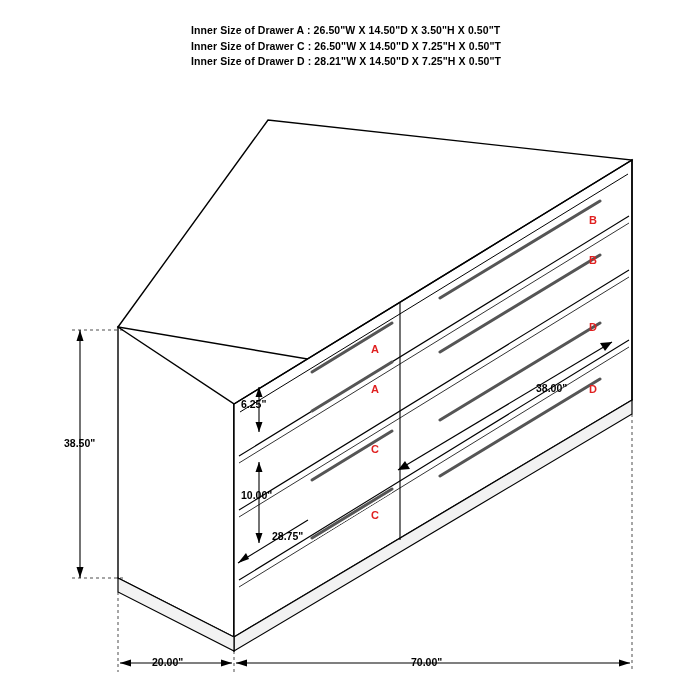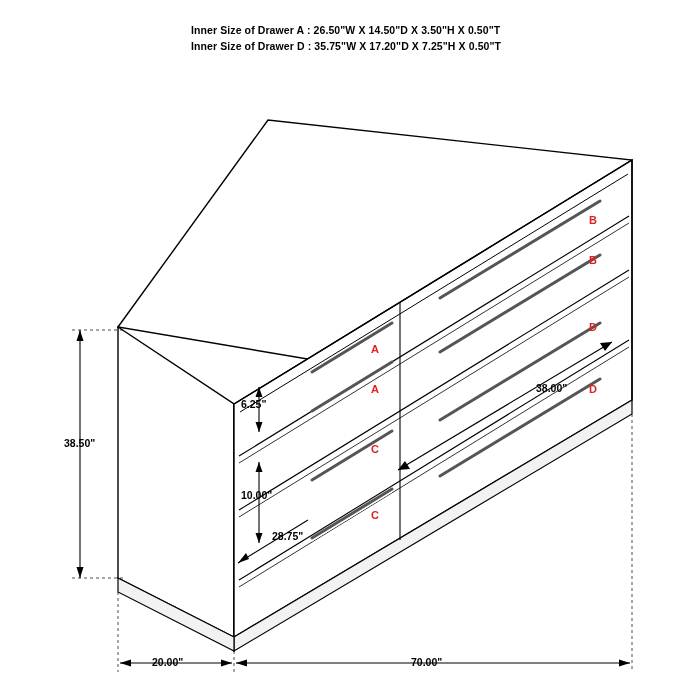--- a/index.html
+++ b/index.html
@@ -57,21 +57,22 @@
     white-space: nowrap;
   }
 </style>
 </head>
 <body>
 
 <div id="stage">
 
   <div class="spec-list">
     <div class="spec-line">Inner Size of Drawer A : 26.50"W X 14.50"D X 3.50"H X 0.50"T</div>
-    <div class="spec-line">Inner Size of Drawer D : 35.75"W X 17.20"D X 7.25"H X 0.50"T</div>
+    <div class="spec-line">Inner Size of Drawer C : 26.50"W X 14.50"D X 7.25"H X 0.50"T</div>
+    <div class="spec-line">Inner Size of Drawer D : 28.21"W X 14.50"D X 7.25"H X 0.50"T</div>
   </div>
 
   <svg class="diagram" viewBox="0 0 700 700">
 
     <polygon points="118,327 268,120 632,160 480,388" fill="#ffffff" stroke="#000000" stroke-width="1.4"></polygon>
 
     <polygon points="118,327 118,578 234,637 234,404" fill="#ffffff" stroke="#000000" stroke-width="1.4"></polygon>
 
     <line x1="234" y1="404" x2="234" y2="637" stroke="#000000" stroke-width="1.4"></line>
 

